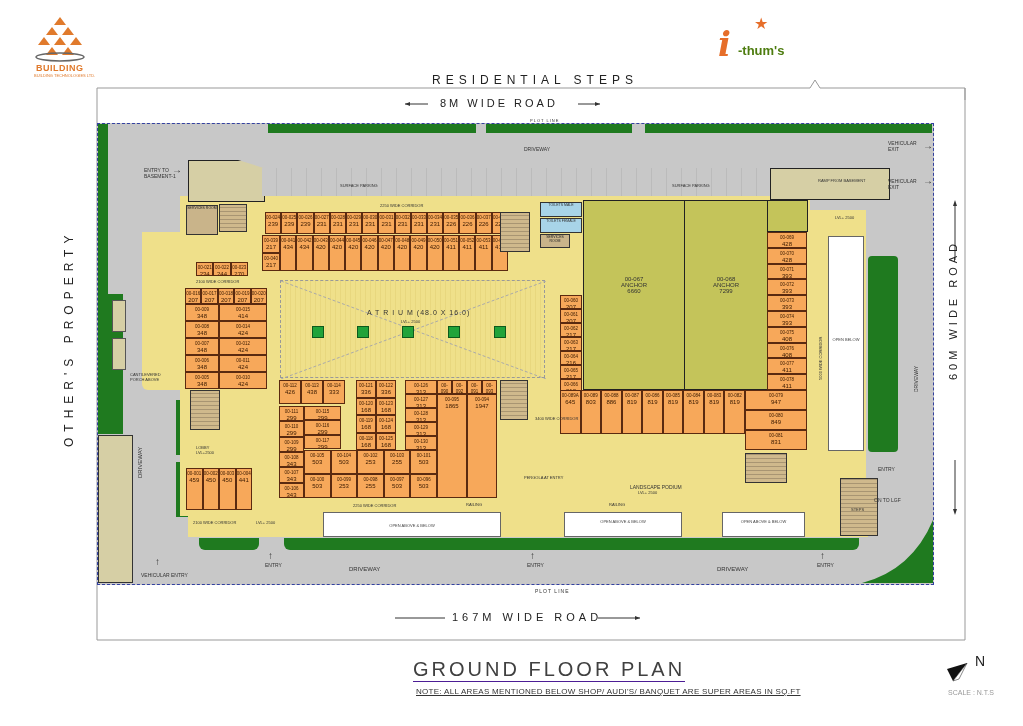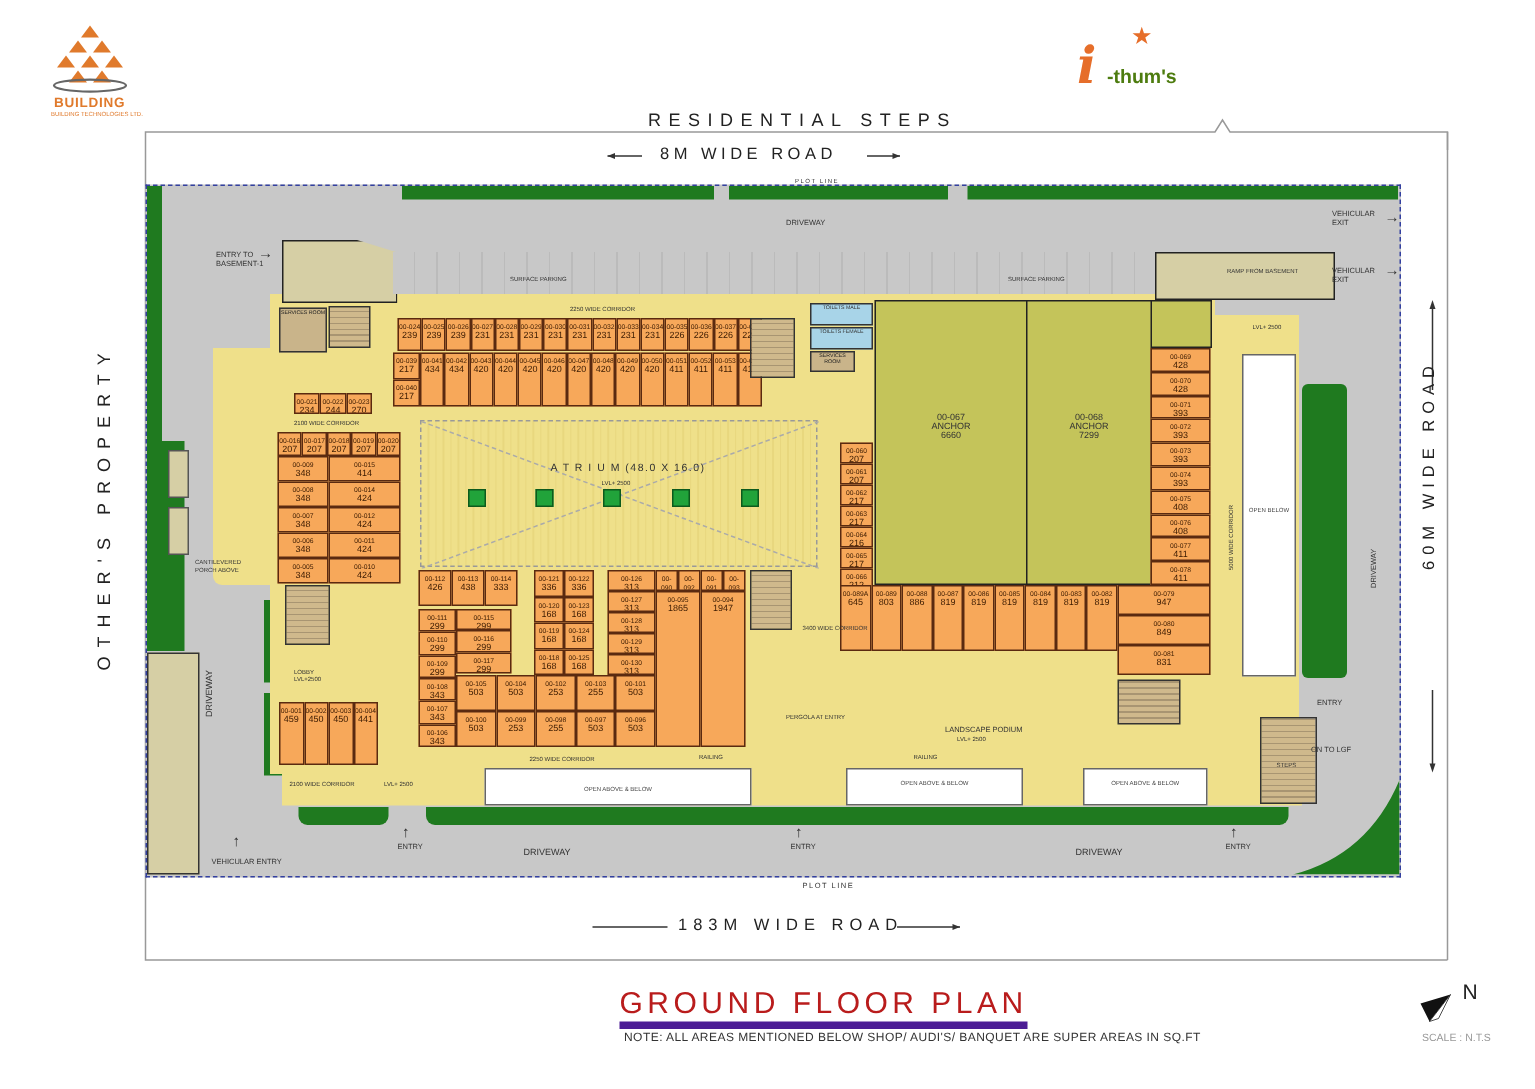--- a/index.html
+++ b/index.html
@@ -17,22 +17,22 @@
   .small{font-size:5px;color:#333;white-space:nowrap;}
   .tiny{font-size:4px;color:#333;white-space:nowrap;}
   .lbl7{font-size:7px;color:#333;white-space:nowrap;}
   .site{left:97px;top:123px;width:835px;height:460px;background:#c8c8c8;border:1px dashed #3340a0;}
   .green{background:#1f7a1f;}
   .podium{background:#efe08a;}
   .shop{position:absolute;background:#f7a85a;border:1px solid #5a2a10;box-sizing:border-box;font-size:4.5px;line-height:6px;text-align:center;color:#3a1a00;overflow:hidden;padding-top:2px;}
   .shop b{display:block;font-size:6px;font-weight:normal;}
   .anchor{position:absolute;background:#c4c45a;border:1.5px solid #222;box-sizing:border-box;font-size:6px;text-align:center;color:#333;}
   .planter{position:absolute;width:10px;height:10px;background:#21a33a;border:1px solid #0d5a1c;}
-  .title{left:413px;top:658px;font-size:20px;letter-spacing:3px;border-bottom:5px solid #4c1d95;color:#b91c1c;}
-  .note{left:416px;top:687px;font-size:8px;letter-spacing:.3px;color:#333;}
+  .title{left:413px;top:658px;font-size:20px;letter-spacing:3px;border-bottom:1px solid #4c1d95;color:#404040;}
+  .note{left:416px;top:687px;font-size:8px;letter-spacing:.3px;color:#333;text-decoration:underline;}
   .scale{left:948px;top:689px;font-size:7px;color:#999;}
   .north{left:945px;top:655px;}
   .toilet{position:absolute;background:#a8d4e8;border:1px solid #333;box-sizing:border-box;font-size:3.5px;text-align:center;color:#333;}
   .service{position:absolute;background:#c9b48a;border:1px solid #333;box-sizing:border-box;font-size:3.5px;text-align:center;}
   .stair{position:absolute;background:repeating-linear-gradient(0deg,#cfb98c 0 3px,#a89572 3px 4px);border:1px solid #333;box-sizing:border-box;}
   .openbelow{position:absolute;background:#fff;border:1px solid #666;box-sizing:border-box;font-size:4px;text-align:center;color:#444;}
 </style>
 </head>
 <body>
 
@@ -72,21 +72,21 @@
   <line x1="598" y1="618" x2="640" y2="618" stroke="#333"></line>
     <polygon points="640,618 635,616 635,620" fill="#333"></polygon>
   <line x1="955" y1="205" x2="955" y2="260" stroke="#333"></line>
     <polygon points="955,200 953,206 957,206" fill="#333"></polygon>
   <line x1="955" y1="460" x2="955" y2="510" stroke="#333"></line>
     <polygon points="955,515 953,509 957,509" fill="#333"></polygon>
 </svg>
 
 <div class="abs road-label" style="left:432px;top:73px;">RESIDENTIAL STEPS</div>
 <div class="abs road-label" style="left:440px;top:97px;font-size:11px;letter-spacing:3px;">8M WIDE ROAD</div>
-<div class="abs road-label" style="left:452px;top:611px;font-size:11px;letter-spacing:4px;">183M WIDE ROAD</div>
+<div class="abs road-label" style="left:452px;top:611px;font-size:11px;letter-spacing:4px;">167M WIDE ROAD</div>
 <div class="abs road-label" style="left:898px;top:345px;transform:rotate(-90deg);transform-origin:left top;font-size:11px;letter-spacing:4px;top:380px;left:947px;">60M WIDE ROAD</div>
 <div class="abs road-label" style="left:62px;top:447px;transform:rotate(-90deg);transform-origin:left top;font-size:12px;letter-spacing:6px;">OTHER'S PROPERTY</div>
 
 <div class="abs site"></div>
 
 <div class="abs green" style="left:268px;top:124px;width:208px;height:9px;"></div>
 <div class="abs green" style="left:486px;top:124px;width:146px;height:9px;"></div>
 <div class="abs green" style="left:645px;top:124px;width:287px;height:9px;"></div>
 <div class="abs green" style="left:98px;top:124px;width:10px;height:170px;"></div>
 <div class="abs green" style="left:98px;top:294px;width:25px;height:140px;"></div>

